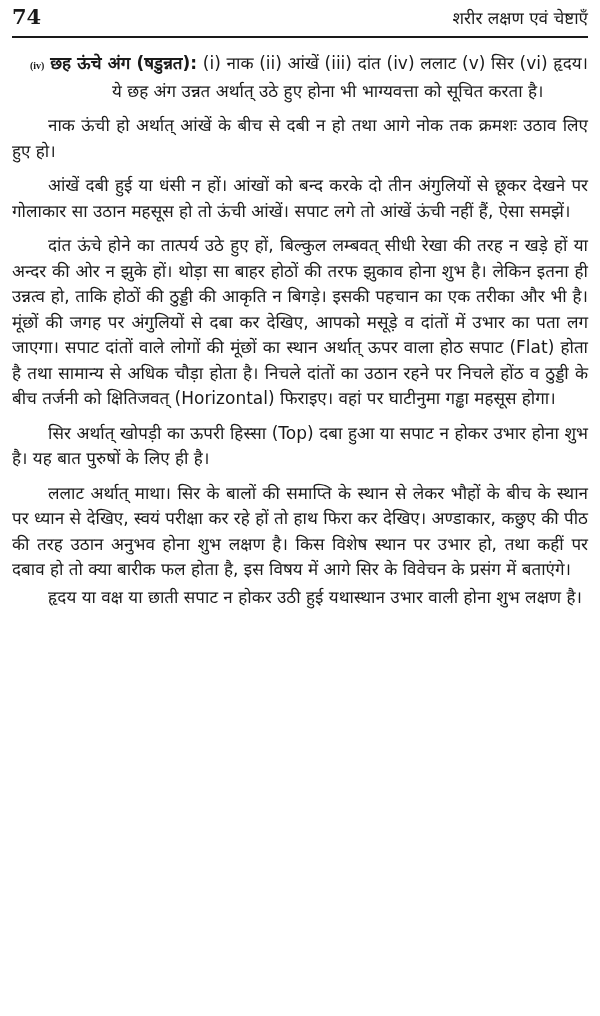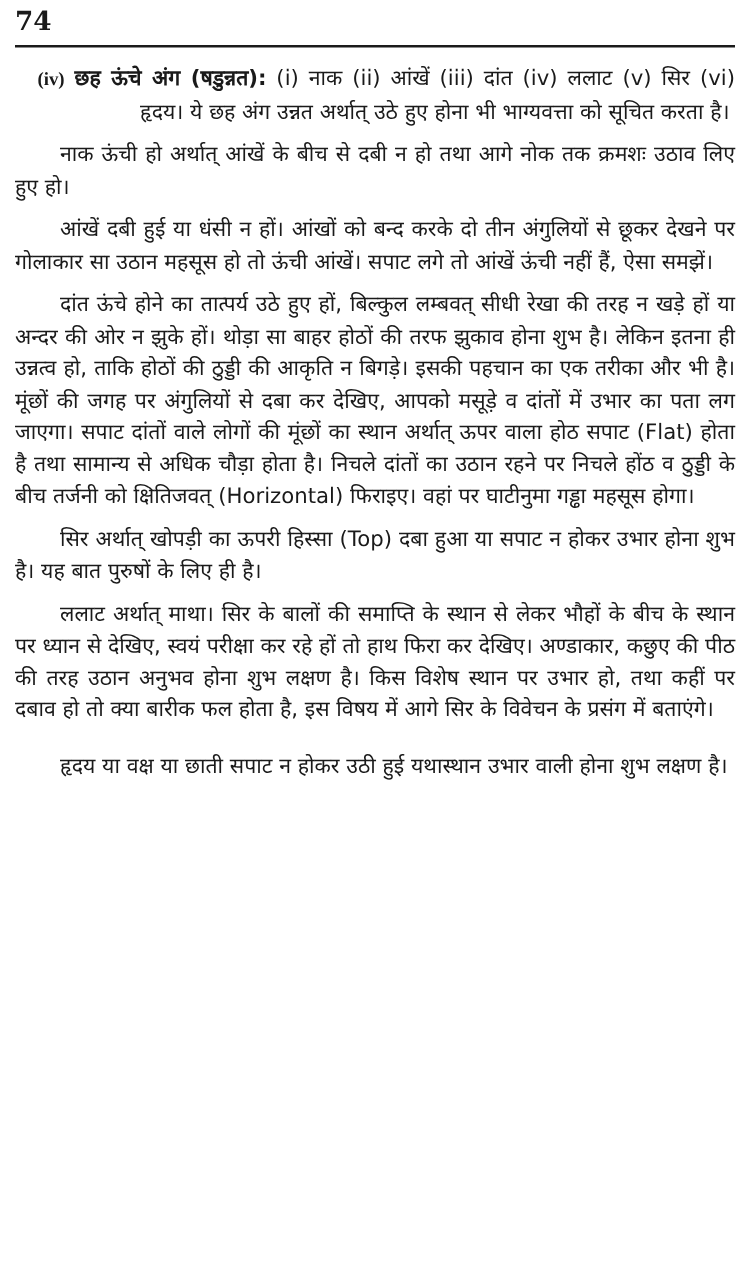--- a/index.html
+++ b/index.html
@@ -10,29 +10,30 @@
   .page-no { position:absolute; left:0; top:4px; font-family:"DejaVu Serif", serif; font-weight:bold; font-size:21px; }
   .running-title { position:absolute; right:0; top:6px; font-size:17px; }
   .body { position:absolute; left:0; top:42px; width:576px; font-size:17px; line-height:25.5px; }
   p { margin:0; text-align:justify; }
   .gap { margin-top:9px; }
   .indent { text-indent:36px; }
   .verse { padding-left:36px; font-weight:bold; font-size:17px; line-height:26px; }
   .verse .src { font-weight:bold; }
   .item { padding-left:100px; text-indent:-82px; }
   .item b { font-weight:bold; }
-  .roman { font-family:"Liberation Serif", serif; font-size:15px;margin-top:36px; }
-  .last { margin-top:19px; }
+  .roman { font-family:"Liberation Serif", serif; font-size:10px;margin-top:36px; }
+  .last { margin-top:2px; }
 </style>
 </head>
 <body>
 
 <div class="page">
   <div class="header">
     <span class="page-no">74</span>
+    <span class="running-title">शरीर लक्षण एवं चेष्टाएँ</span>
   </div>
 
   <div class="body">
 
 
     <p class="item gap">
       <b class="roman">(iv)</b>
       <b>छह ऊंचे अंग (षडुन्नत):</b>
       <span>(i) नाक (ii) आंखें (iii) दांत (iv) ललाट (v) सिर (vi) हृदय। ये छह अंग उन्नत अर्थात् उठे हुए होना भी भाग्यवत्ता को सूचित करता है।</span>
     </p>

